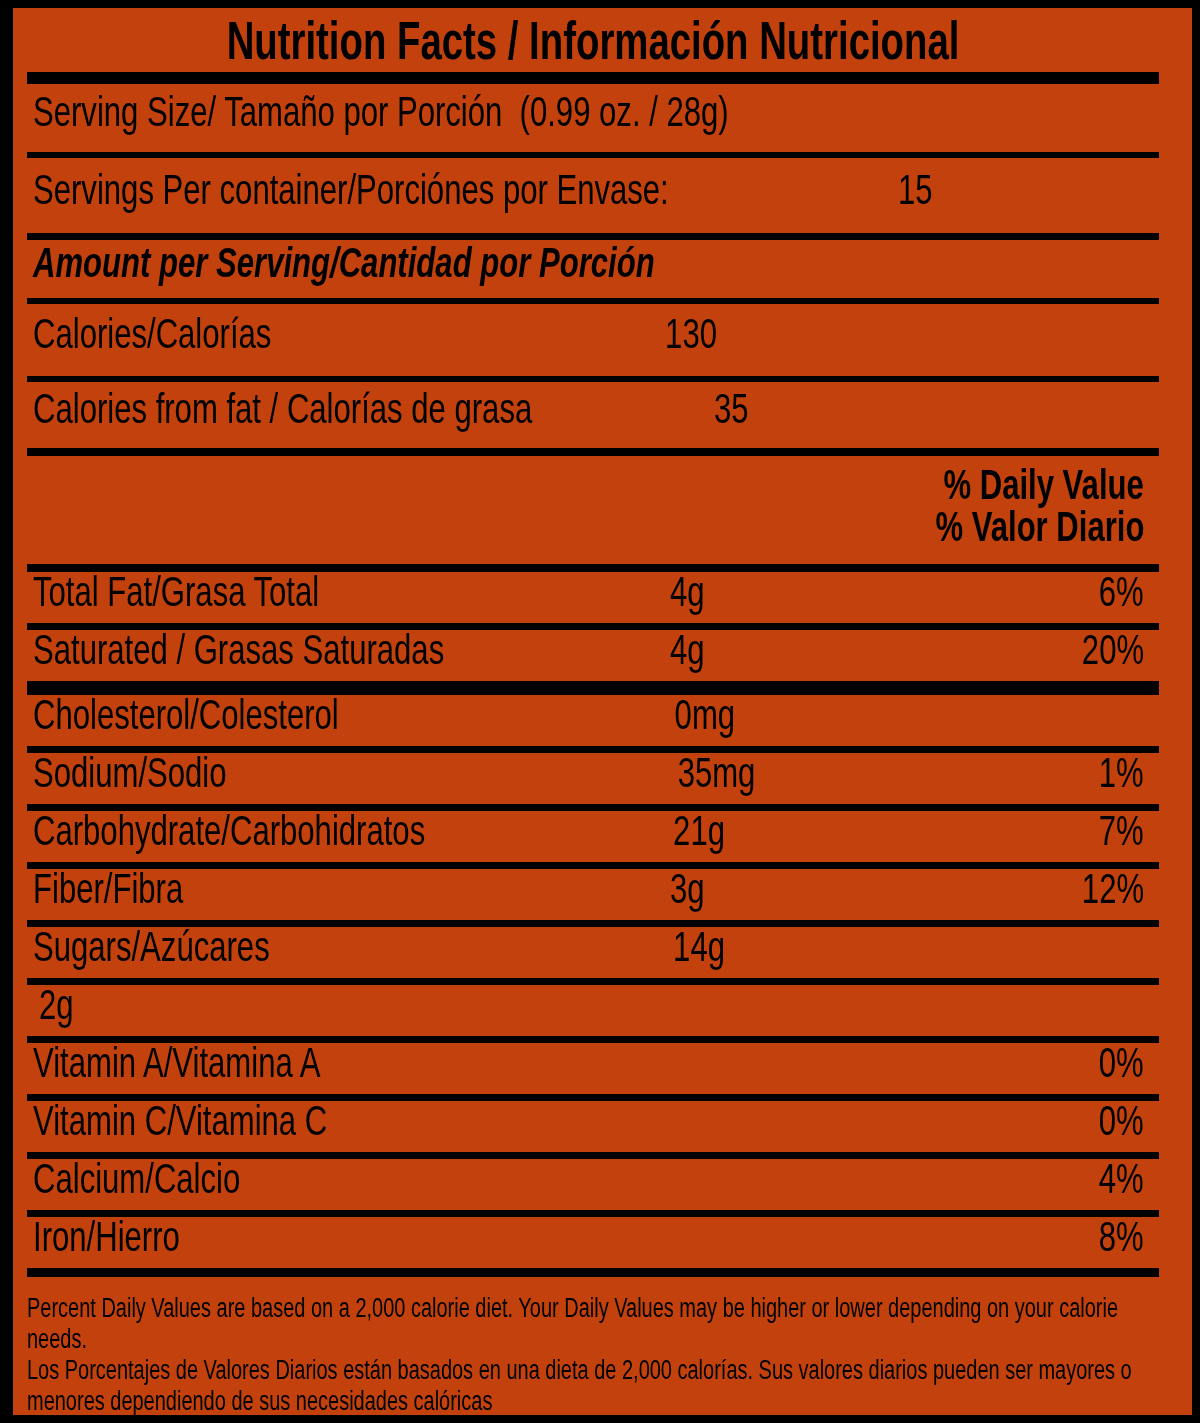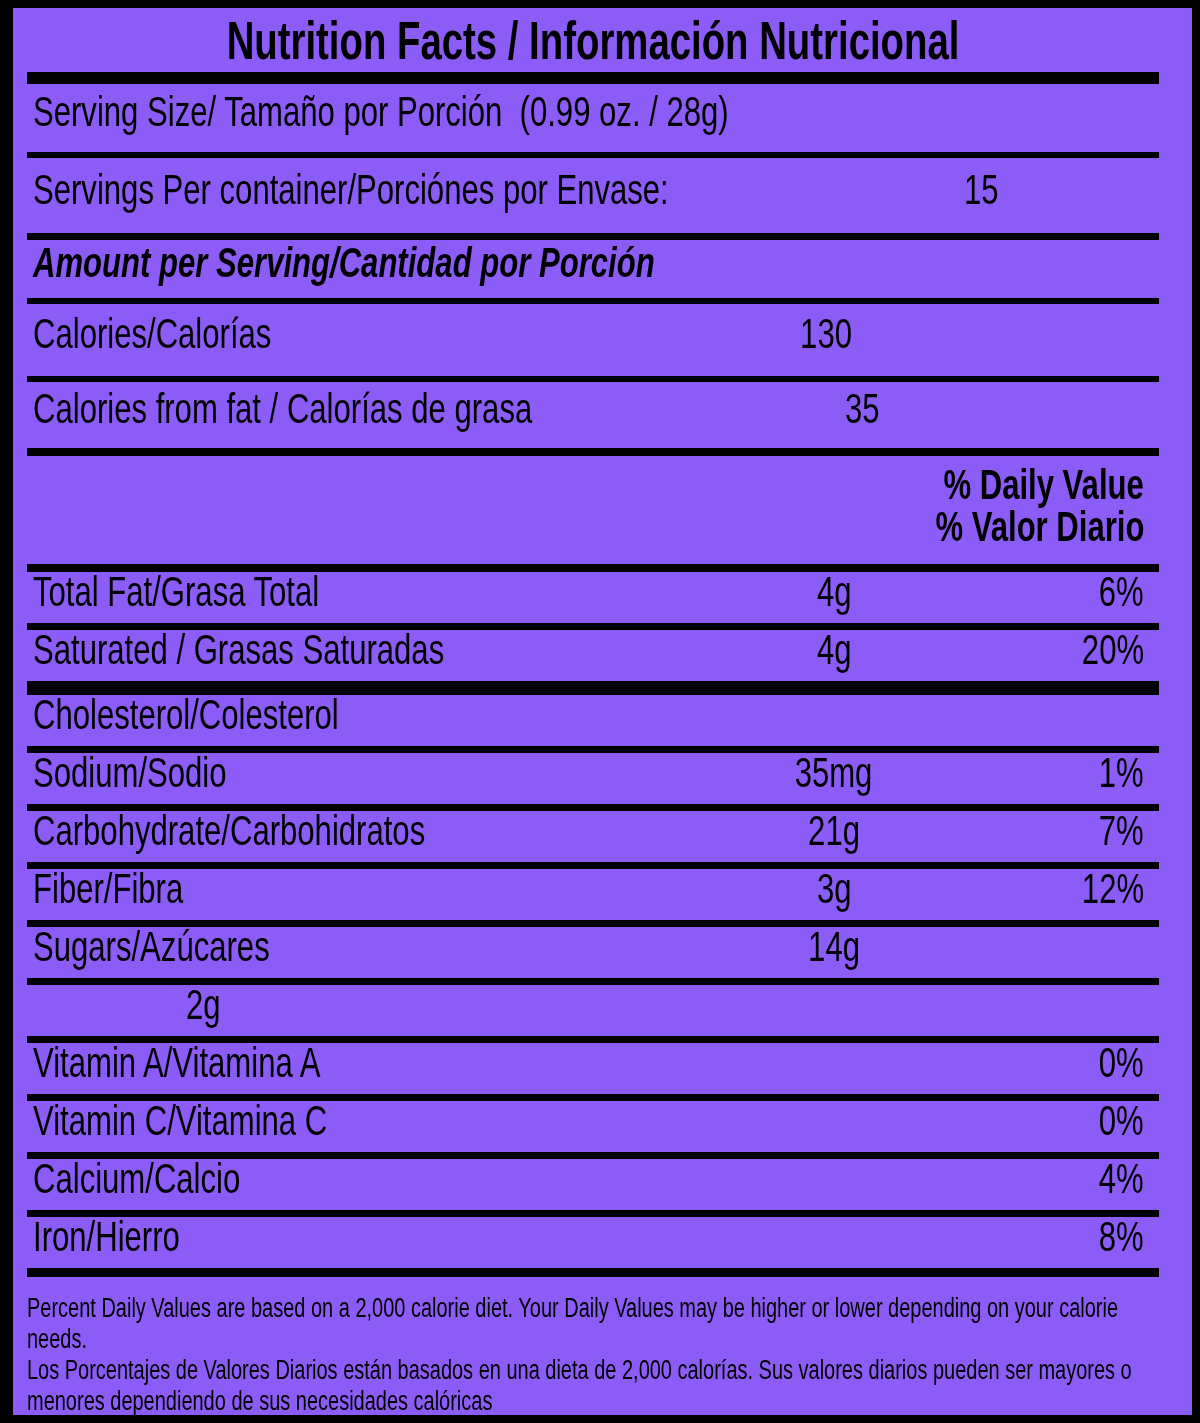--- a/index.html
+++ b/index.html
@@ -5,21 +5,21 @@
   html, body {
     margin: 0;
     padding: 0;
     background: #ffffff;
   }
   .label-box {
     position: relative;
     width: 1200px;
     height: 1423px;
     box-sizing: border-box;
-    background: #8b5cf6;
+    background: #c2410c;
     border-style: solid;
     border-color: #000000;
     border-width: 8px 8px 8px 13px;
     overflow: hidden;
     font-family: "Liberation Sans", sans-serif;
     color: #000000;
   }
   .inner {
     margin-left: 14px;
     margin-right: 33px; 
@@ -56,21 +56,21 @@
     line-height: 1;
   }
   .r56 { height: 56px; }
   .r53 { height: 63px; }
   .r46 { height: 46px; font-style: italic; }
   .r60 { height: 60px; gap: 8px; }
   .r54 { height: 54px; }
   .r51 { height: 39px; }
 
   .lbl { flex: 1; overflow: visible; }
-  .amt { width: 340px; text-align: center; }
+  .amt { width: 340px; }
   .amt .t { transform-origin: 50% 50%; }
   .dv  { width: 140px; text-align: right; }
   .dv .t { transform-origin: 100% 50%; }
 
   .bold { font-weight: bold; }
 
   .dv-header {
     height: 108px;
     display: flex;
     flex-direction: column;
@@ -164,20 +164,21 @@
       <span class="lbl"><span class="t">Saturated / Grasas Saturadas</span></span>
       <span class="amt"><span class="t">4g</span></span>
       <span class="dv"><span class="t">20%</span></span>
     </div>
     <div class="bar hr7"></div>
 
     <div class="bar hr7"></div>
 
     <div class="row r51">
       <span class="lbl"><span class="t">Cholesterol/Colesterol</span></span>
+      <span class="amt"><span class="t">0mg</span></span>
       <span class="dv"><span class="t"></span></span>
     </div>
     <div class="bar hr7"></div>
 
     <div class="row r51">
       <span class="lbl"><span class="t">Sodium/Sodio</span></span>
       <span class="amt"><span class="t">35mg</span></span>
       <span class="dv"><span class="t">1%</span></span>
     </div>
     <div class="bar hr7"></div>

